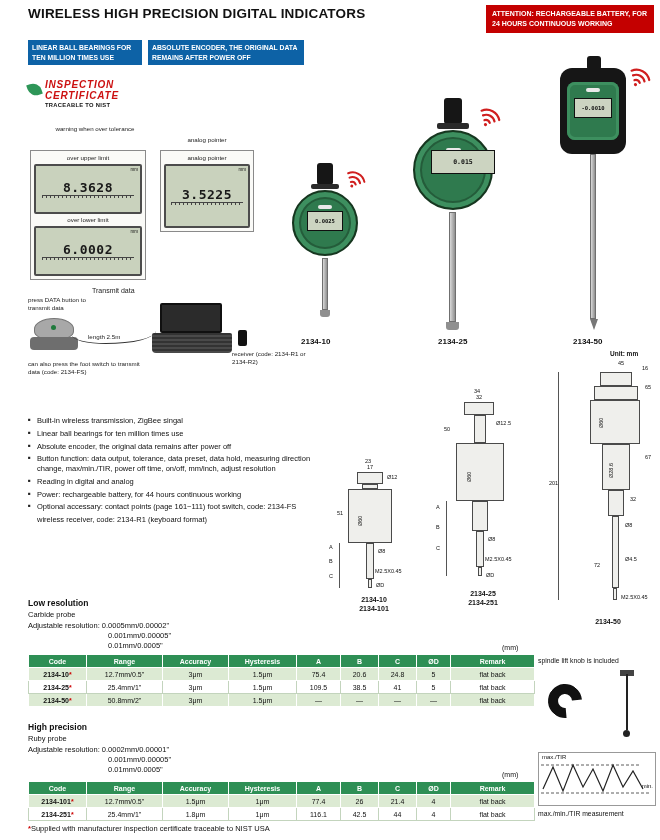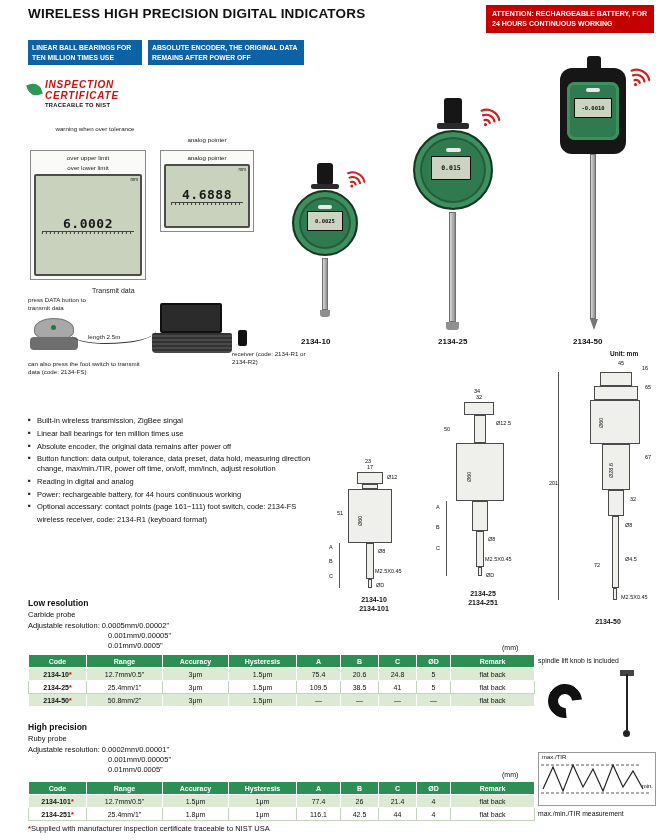--- a/index.html
+++ b/index.html
@@ -45,21 +45,21 @@
 .p1 .dialbody{left:9px;top:27px;width:66px;height:66px;}
 .p1 .plogo{left:35px;top:42px;width:14px;height:4px;}
 .p1 .plcd{left:24px;top:48px;width:36px;height:20px;font-size:5.5px;}
 .p1 .stem{left:39px;top:95px;width:6px;height:52px;}
 .p1 .stemtip{left:37px;top:147px;width:10px;height:7px;}
 .p1 .wifi{left:60px;top:6px;width:24px;height:22px;}
 .p2 .cap{left:42px;top:0;width:18px;height:26px;}
 .p2 .ring{left:35px;top:25px;width:32px;height:6px;}
 .p2 .dialbody{left:11px;top:32px;width:80px;height:80px;}
 .p2 .plogo{left:44px;top:50px;width:15px;height:4px;}
-.p2 .plcd{left:29px;top:58px;width:40px;height:24px;font-size:6.5px;}
+.p2 .plcd{left:29px;top:52px;width:64px;height:24px;font-size:6.5px;}
 .p2 .stem{left:47px;top:114px;width:7px;height:110px;}
 .p2 .stemtip{left:44px;top:224px;width:13px;height:8px;}
 .p2 .wifi{left:74px;top:8px;width:26px;height:24px;}
 .p3 .cap{left:47px;top:0;width:14px;height:14px;}
 .p3 .housing{position:absolute;left:20px;top:12px;width:66px;height:86px;background:#161616;border-radius:12px;}
 .p3 .face{position:absolute;left:27px;top:26px;width:52px;height:58px;background:#2f7a4e;border-radius:8px;box-shadow:inset 0 0 0 3px #3d8f5f;}
 .p3 .plogo{left:46px;top:32px;width:14px;height:4px;}
 .p3 .plcd{left:34px;top:42px;width:38px;height:20px;font-size:5.5px;}
 .p3 .stem{left:50px;top:98px;width:6px;height:165px;}
 .p3 .tippoint{position:absolute;left:50px;top:263px;width:0;height:0;border-left:4px solid transparent;border-right:4px solid transparent;border-top:11px solid #777;}
@@ -144,33 +144,38 @@
     <div class="c1">CERTIFICATE</div>
     <div class="c3">TRACEABLE TO NIST</div>
   </div>
 </div>
 
 <div class="note warn-label">warning when over tolerance</div>
 <div class="note analog-label">analog pointer</div>
 
 <div class="dispbox box1">
   <div class="note">over upper limit</div>
+  <div class="lcd">
+    <span class="lcd-unit">mm</span>
+    <div class="lcd-val">8.3628</div>
+    <div class="lcd-scale"></div>
+  </div>
   <div class="note">over lower limit</div>
   <div class="lcd">
     <span class="lcd-unit">mm</span>
     <div class="lcd-val">6.0002</div>
     <div class="lcd-scale"></div>
   </div>
 </div>
 
 <div class="dispbox box2">
   <div class="note">analog pointer</div>
   <div class="lcd">
     <span class="lcd-unit">mm</span>
-    <div class="lcd-val">4.6888</div>
+    <div class="lcd-val">3.5225</div>
     <div class="lcd-scale"></div>
   </div>
 </div>
 
 <div class="product p1">
   <div class="cap"></div>
   <div class="ring"></div>
   <div class="dialbody"></div>
   <div class="plogo"></div>
   <div class="plcd">0.0025</div>

